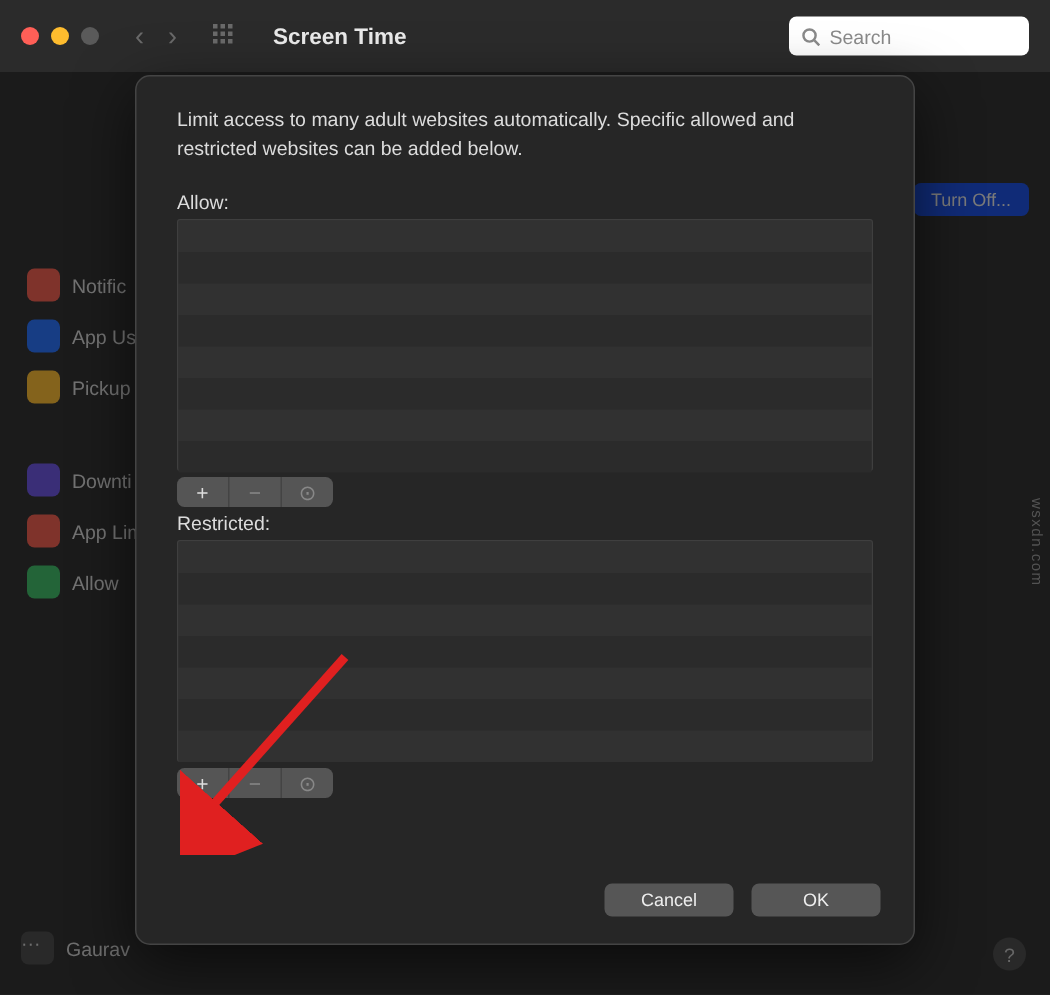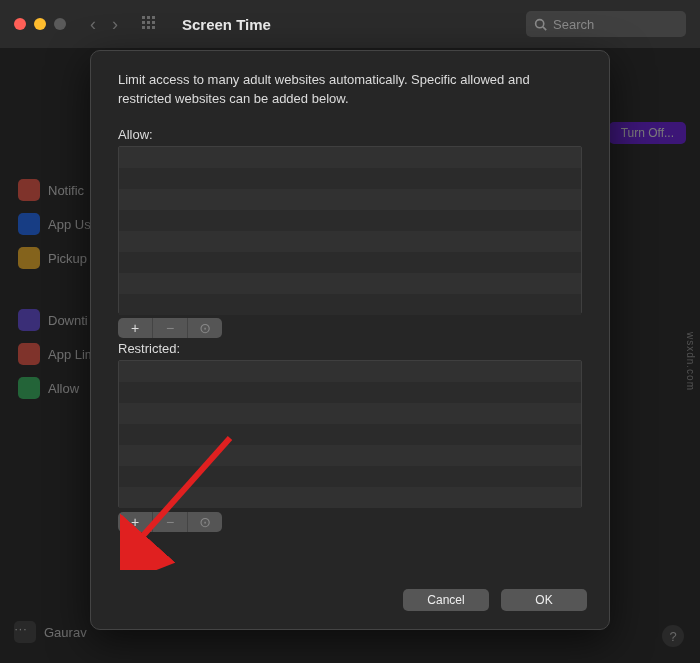--- a/index.html
+++ b/index.html
@@ -9,35 +9,35 @@
   .toolbar { height: 48px; display: flex; align-items: center; padding: 0 14px; background: #2b2b2b; gap: 10px; }
   .traffic { display: flex; gap: 8px; margin-right: 10px; }
   .dot { width: 12px; height: 12px; border-radius: 50%; }
   .dot.red { background: #ff5f57; }
   .dot.yellow { background: #febc2e; }
   .dot.green { background: #5a5a5a; }
   .navarrows { display:flex; gap:16px; color:#6a6a6a; font-size:18px; margin: 0 6px 0 4px;}
   .apps-icon { width:16px; height:16px; display:grid; grid-template-columns:repeat(3,3px); grid-template-rows:repeat(3,3px); gap:2px; margin:0 8px; }
   .apps-icon span { background:#6a6a6a; }
   .title { color:#eaeaea; font-weight:600; font-size:15px; margin-left:6px; }
-  .search { margin-left:auto; width:160px; height:26px; background:#404040; border-radius:5px; display:flex; align-items:center; padding:0 8px; color:#8a8a8a; font-size:13px; gap:6px;}
+  .search { margin-left:auto; width:160px; height:26px; background:#ffffff; border-radius:5px; display:flex; align-items:center; padding:0 8px; color:#8a8a8a; font-size:13px; gap:6px;}
   .search svg { width:13px; height:13px; }
 
   
   .bg { position:absolute; inset:48px 0 0 0; padding:18px 14px; filter: brightness(0.55); }
   .user { text-align:center; margin-bottom:20px; }
   .avatar { width:66px; height:66px; border-radius:50%; background:#3a3a3a; margin:0 auto 6px; position:relative; overflow:hidden;}
   .avatar::before { content:""; position:absolute; width:28px; height:28px; border-radius:50%; background:#5a5a5a; left:19px; top:10px;}
   .avatar::after { content:""; position:absolute; width:50px; height:30px; border-radius:50% 50% 0 0; background:#5a5a5a; left:8px; top:40px;}
   .username { color:#d8d8d8; font-size:13px; }
   .sidebar { width:90px; }
   .side-item { display:flex; align-items:center; gap:8px; padding:6px 4px; color:#d0d0d0; font-size:13px; }
   .side-icon { width:22px; height:22px; border-radius:5px; flex-shrink:0; }
   .side-gap { height:28px; }
-  .turnoff { position:absolute; right:14px; top:74px; height:22px; padding:0 12px; background:#6d28d9; color:#ddd; font-size:12px; border-radius:5px; display:flex; align-items:center; }
+  .turnoff { position:absolute; right:14px; top:74px; height:22px; padding:0 12px; background:#1d4ed8; color:#ddd; font-size:12px; border-radius:5px; display:flex; align-items:center; }
   .options { position:absolute; left:14px; bottom:20px; display:flex; align-items:center; gap:8px; color:#c8c8c8; font-size:13px;}
   .options .side-icon { background:#4a4a4a; }
   .help { position:absolute; right:16px; bottom:16px; width:22px; height:22px; border-radius:50%; background:#4a4a4a; color:#bbb; display:flex; align-items:center; justify-content:center; font-size:13px;}
 
   
   .sheet { position:absolute; left:90px; top:50px; width:520px; height:580px; background:#262626; border:1px solid #444; border-radius:10px; box-shadow:0 12px 40px rgba(0,0,0,0.6); padding:20px 27px; }
   .desc { color:#dcdcdc; font-size:13px; line-height:1.45; margin-bottom:18px; }
   .section-label { color:#dcdcdc; font-size:13px; margin-bottom:4px; }
   .listbox { border:1px solid #3f3f3f; background:#2b2b2b; border-radius:2px; }
   .listbox.allow { height:168px; }

